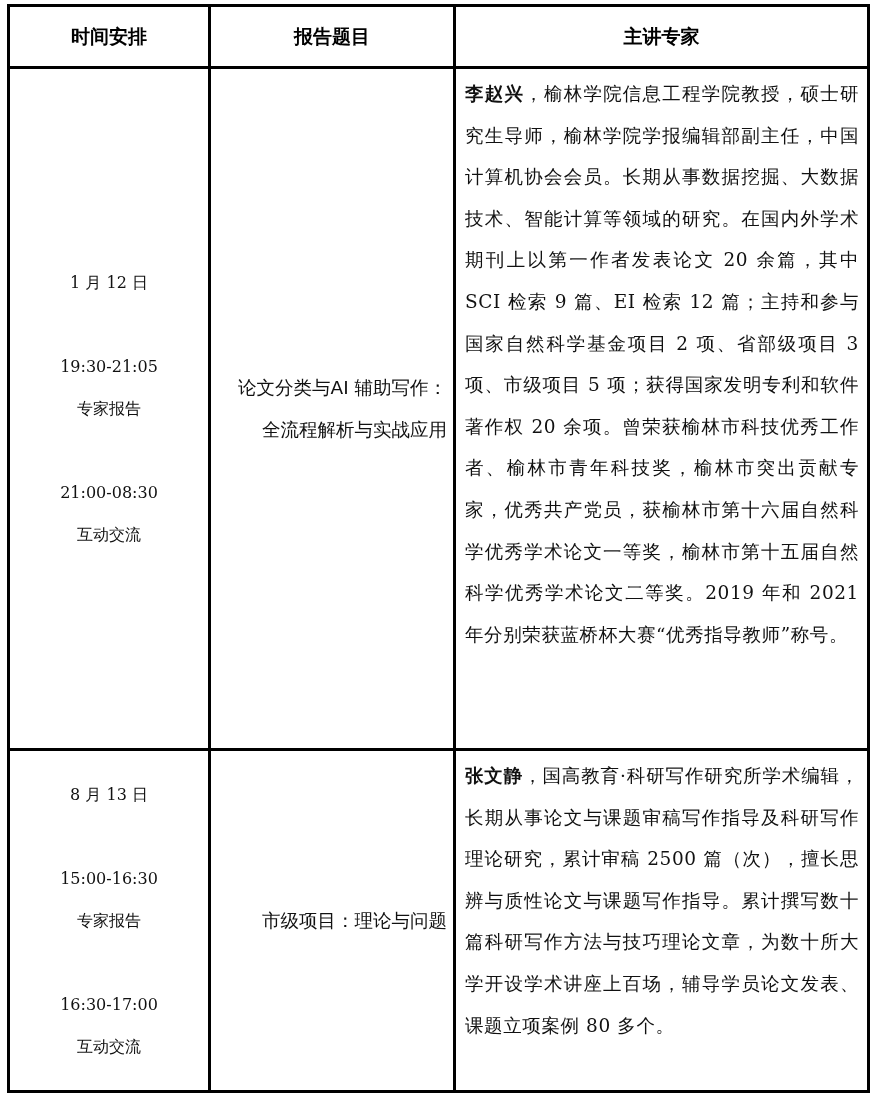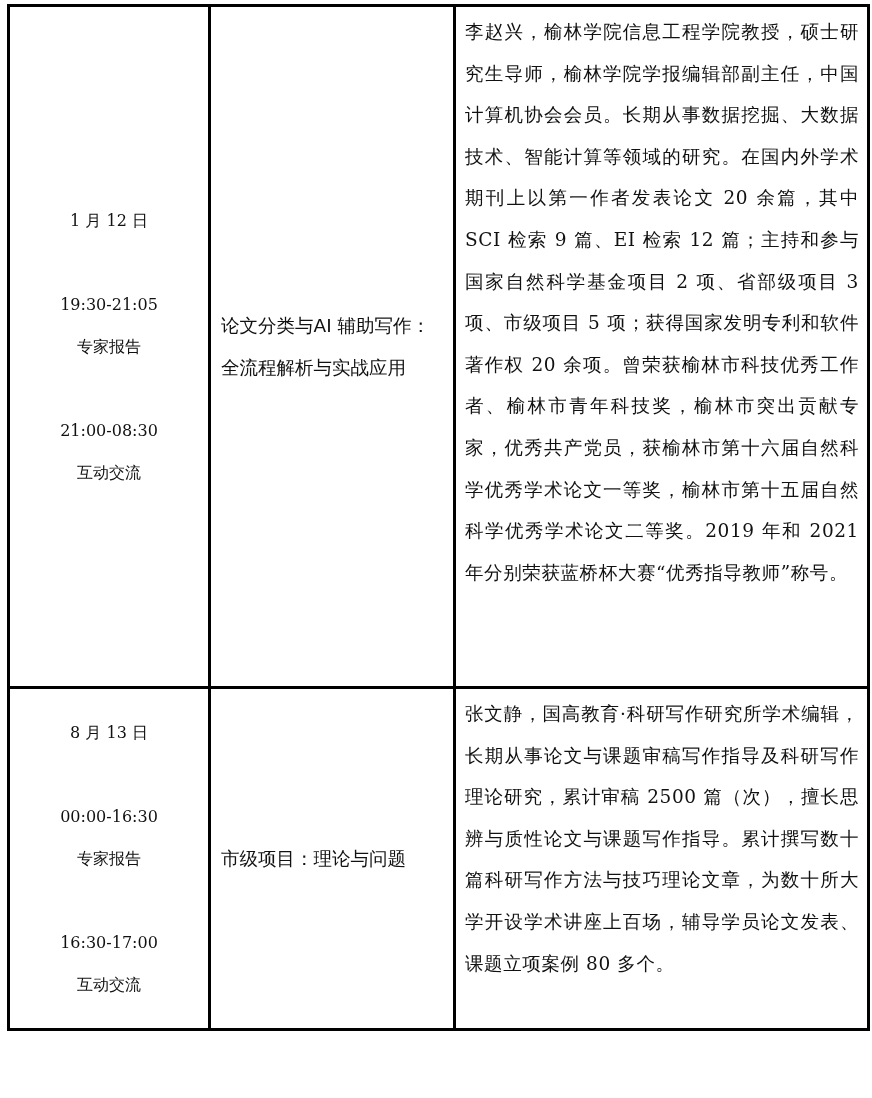--- a/index.html
+++ b/index.html
@@ -46,65 +46,70 @@
       font-size: 16px;
       line-height: 42px;
     }
     .time-cell .line { display: block; height: 42px; }
     .topic-cell {
       padding-left: 10px !important;
       padding-right: 6px !important;
       font-family: "DejaVu Sans", "Liberation Sans", sans-serif;
       font-size: 18.5px;
       line-height: 42px;
-      text-align: left;
+      text-align: right;
     }
     .expert-cell {
       padding: 4px 8px 6px 9px !important;
       vertical-align: top !important;
       font-size: 18.5px;
       line-height: 41.6px;
       text-align: justify;
       letter-spacing: 0.6px;
     }
     .expert-name {
       font-family: "DejaVu Sans", "Liberation Sans", sans-serif;
-      font-weight: normal;
+      font-weight: bold;
     }
   </style>
 </head>
 <body>
 
 <table class="schedule">
   <colgroup>
     <col class="c1">
     <col class="c2">
     <col class="c3">
   </colgroup>
   <tbody>
+      <tr class="header-row">
+    <th>时间安排</th>
+    <th>报告题目</th>
+    <th>主讲专家</th>
+  </tr>
 
   <tr class="row1">
     <td class="time-cell">
       <span class="line">1 月 12 日</span>
       <span class="line"></span>
       <span class="line">19:30-21:05</span>
       <span class="line">专家报告</span>
       <span class="line"></span>
       <span class="line">21:00-08:30</span>
       <span class="line">互动交流</span>
     </td>
     <td class="topic-cell">论文分类与AI 辅助写作：全流程解析与实战应用</td>
     <td class="expert-cell"><span class="expert-name">李赵兴</span><span>，榆林学院信息工程学院教授，硕士研究生导师，榆林学院学报编辑部副主任，中国计算机协会会员。长期从事数据挖掘、大数据技术、智能计算等领域的研究。在国内外学术期刊上以第一作者发表论文 20 余篇，其中 SCI 检索 9 篇、EI 检索 12 篇；主持和参与国家自然科学基金项目 2 项、省部级项目 3 项、市级项目 5 项；获得国家发明专利和软件著作权 20 余项。曾荣获榆林市科技优秀工作者、榆林市青年科技奖，榆林市突出贡献专家，优秀共产党员，获榆林市第十六届自然科学优秀学术论文一等奖，榆林市第十五届自然科学优秀学术论文二等奖。2019 年和 2021 年分别荣获蓝桥杯大赛“优秀指导教师”称号。</span></td>
   </tr>
 
   <tr class="row2">
     <td class="time-cell">
       <span class="line">8 月 13 日</span>
       <span class="line"></span>
-      <span class="line">00:00-16:30</span>
+      <span class="line">15:00-16:30</span>
       <span class="line">专家报告</span>
       <span class="line"></span>
       <span class="line">16:30-17:00</span>
       <span class="line">互动交流</span>
     </td>
     <td class="topic-cell">市级项目：理论与问题</td>
     <td class="expert-cell"><span class="expert-name">张文静</span><span>，国高教育·科研写作研究所学术编辑，长期从事论文与课题审稿写作指导及科研写作理论研究，累计审稿 2500 篇（次），擅长思辨与质性论文与课题写作指导。累计撰写数十篇科研写作方法与技巧理论文章，为数十所大学开设学术讲座上百场，辅导学员论文发表、课题立项案例 80 多个。</span></td>
   </tr>
 </tbody>
   </table>

